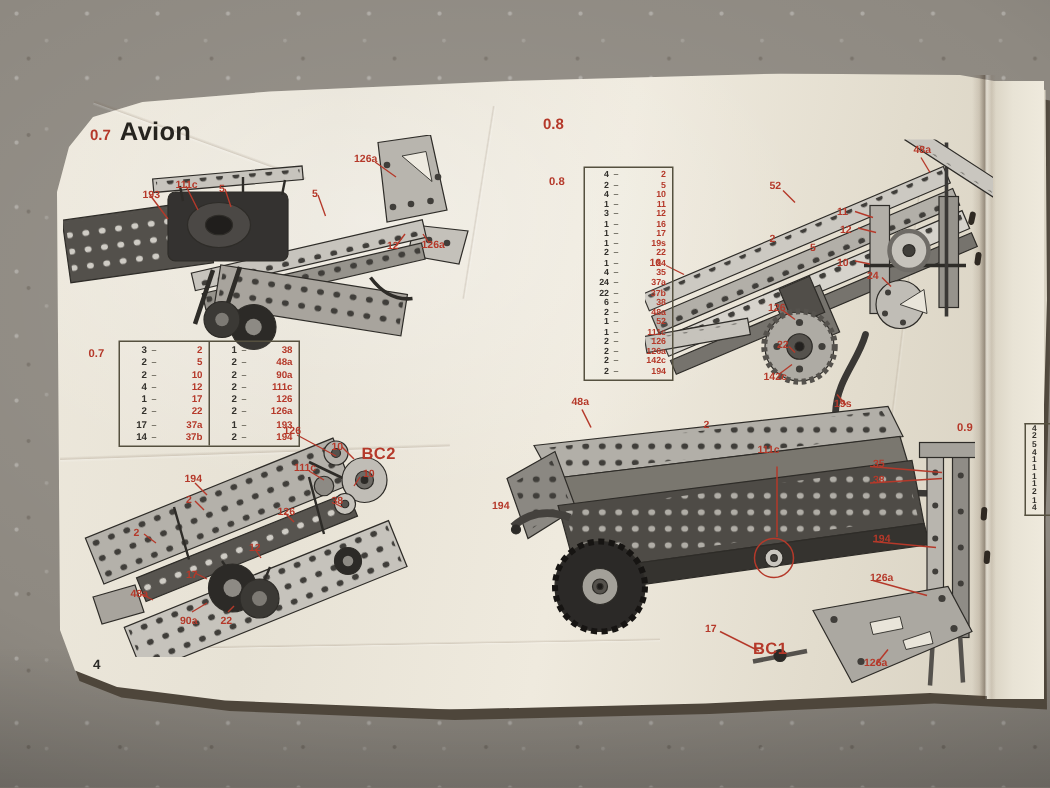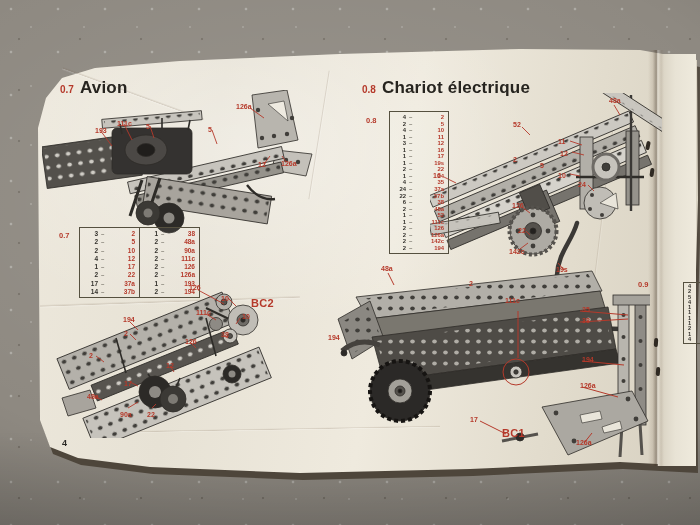--- a/index.html
+++ b/index.html
@@ -81,21 +81,20 @@
   <div class="staple" style="left:650px;top:168px;transform:rotate(8deg)"></div>
   <div class="staple" style="left:654px;top:338px;transform:rotate(4deg)"></div>
   <div class="staple" style="left:656px;top:367px;transform:rotate(4deg)"></div>
 
   <div class="sec-title" style="left:60px;top:78px">
     <span class="sec-num">0.7</span>
     <span class="sec-name">Avion</span>
   </div>
   <div class="sec-title" style="left:362px;top:78px">
     <span class="sec-num">0.8</span>
-    <span class="sec-name">Chariot électrique</span>
   </div>
 
   <svg class="fig" style="left:42px;top:90px" width="272" height="150" viewBox="0 0 272 150">
     <defs>
       <pattern id="aH" width="11" height="11" patternUnits="userSpaceOnUse">
           <ellipse cx="5.5" cy="5.5" rx="2.3" ry="2" fill="#403e3a"></ellipse>
         </pattern>
       <pattern id="aHL" width="11" height="11" patternUnits="userSpaceOnUse">
           <ellipse cx="5.5" cy="5.5" rx="2.3" ry="2" fill="#cfccc5"></ellipse>
         </pattern>
@@ -592,21 +591,21 @@
       <span class="plabel" style="left: 95px; top: 127px;">193</span>
       <span class="plabel" style="left: 146px; top: 123px;">5</span>
       <span class="plabel" style="left: 208px; top: 126px;">5</span>
       <span class="plabel" style="left: 258px; top: 161px;">12</span>
       <span class="plabel" style="left: 281px; top: 160px;">126a</span>
     </div>
   <div>
 
   <span class="plabel" style="left: 189px; top: 284px;">126</span>
       <span class="plabel" style="left: 221px; top: 295px;">10</span>
-      <span class="plabel big" style="left: 251px; top: 297px; text-align: right;">BC2</span>
+      <span class="plabel big" style="left: 241px; top: 297px; text-align: right;">BC2</span>
       <span class="plabel" style="left: 196px; top: 309px;">111c</span>
       <span class="plabel" style="left: 242px; top: 313px;">10</span>
       <span class="plabel" style="left: 221px; top: 331px;">38</span>
       <span class="plabel" style="left: 123px; top: 316px;">194</span>
       <span class="plabel" style="left: 124px; top: 330px;">2</span>
       <span class="plabel" style="left: 185px; top: 338px;">126</span>
       <span class="plabel" style="left: 89px; top: 352px;">2</span>
       <span class="plabel" style="left: 166px; top: 362px;">12</span>
       <span class="plabel" style="left: 124px; top: 380px;">17</span>
       <span class="plabel" style="left: 87px; top: 393px;">48a</span>

